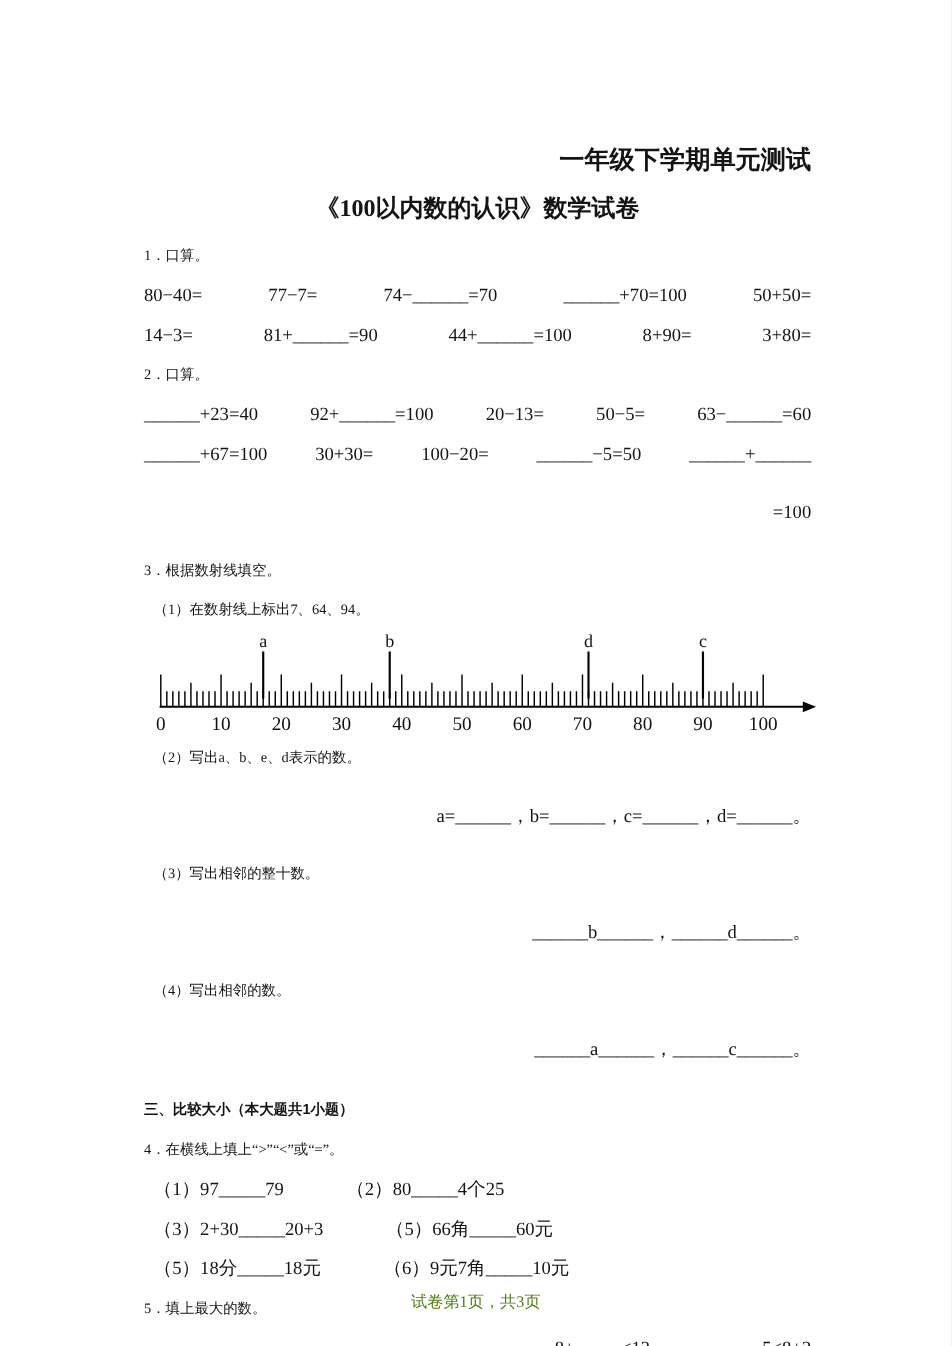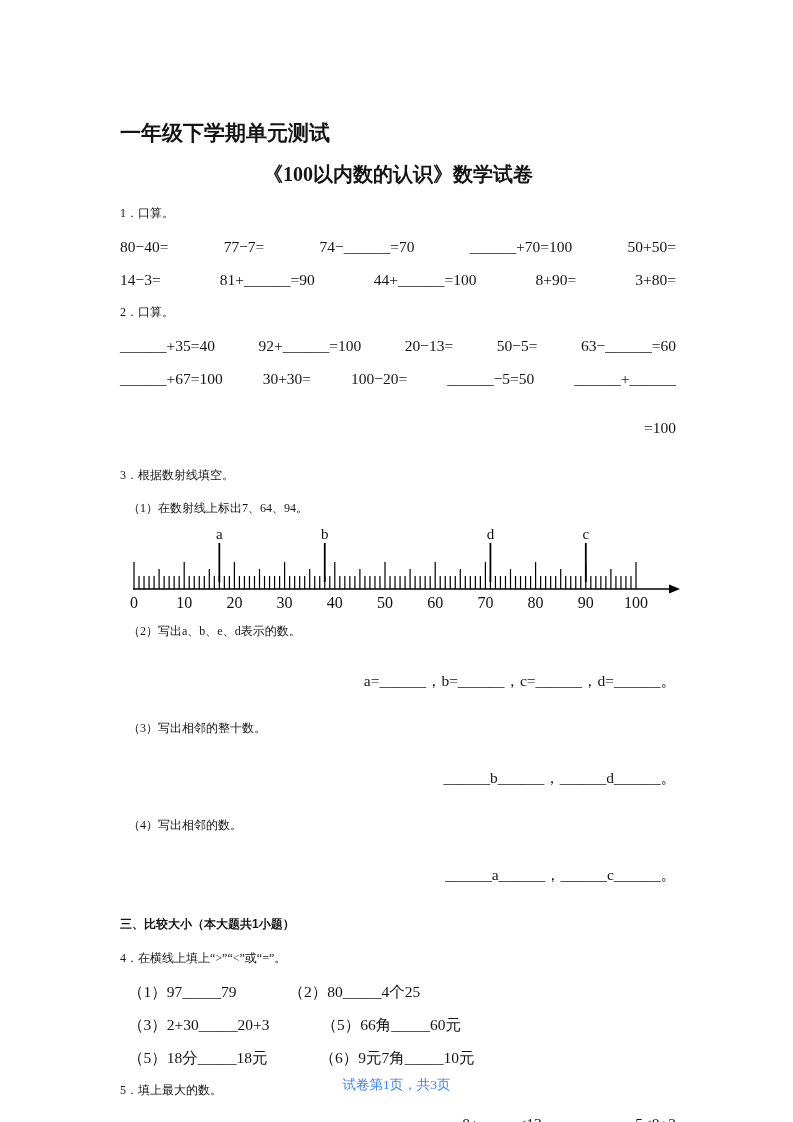--- a/index.html
+++ b/index.html
@@ -14,21 +14,21 @@
     overflow: hidden;
   }
   .content {
     position: absolute;
     left: 120px;
     top: 118px;
     width: 556px;
   }
   .title {
     margin: 0;
-    text-align: left;
+    text-align: right;
     font-size: 21px;
     font-weight: bold;
     line-height: 30px;
   }
   .subtitle {
     margin: 11px 0 0 0;
     text-align: center;
     font-size: 20px;
     font-weight: bold;
     line-height: 30px;
@@ -62,21 +62,21 @@
     margin: 2px 0 0 0;
     height: 88px;
   }
   .footer {
     position: absolute;
     bottom: 28px;
     left: 0;
     width: 100%;
     text-align: center;
     font-size: 13.5px;
-    color: #3b82f6;
+    color: #4d7c0f;
   }
 </style>
 </head>
 <body>
 
 <div class="page">
   <div class="content">
 
     <h1 class="title">一年级下学期单元测试</h1>
     <h2 class="subtitle">《100以内数的认识》数学试卷</h2>
@@ -92,21 +92,21 @@
     <div class="eq-row">
       <span>14−3=</span>
       <span>81+______=90</span>
       <span>44+______=100</span>
       <span>8+90=</span>
       <span>3+80=</span>
     </div>
 
     <p class="line">2．口算。</p>
     <div class="eq-row">
-      <span>______+35=40</span>
+      <span>______+23=40</span>
       <span>92+______=100</span>
       <span>20−13=</span>
       <span>50−5=</span>
       <span>63−______=60</span>
     </div>
     <div class="eq-row">
       <span>______+67=100</span>
       <span>30+30=</span>
       <span>100−20=</span>
       <span>______−5=50</span>

